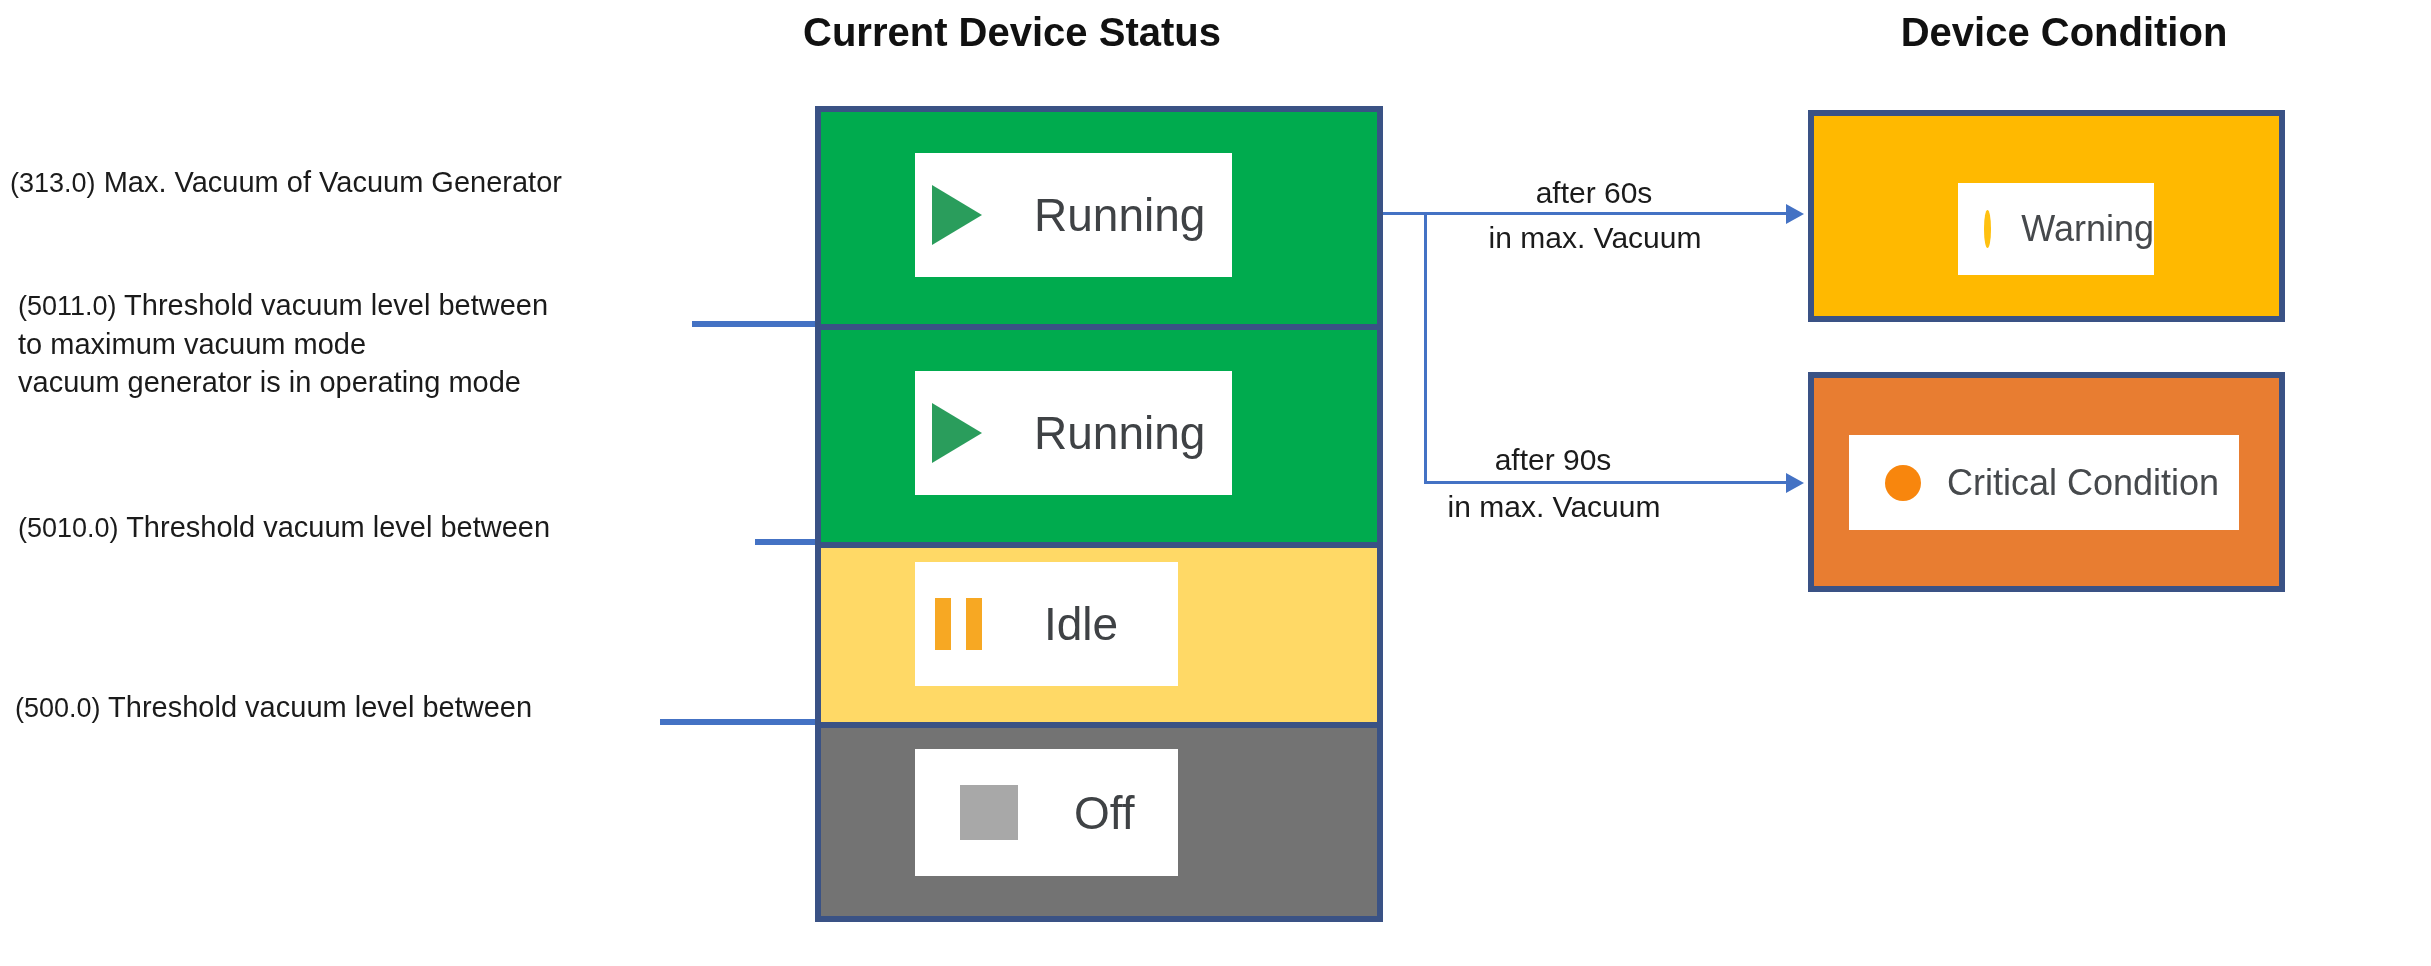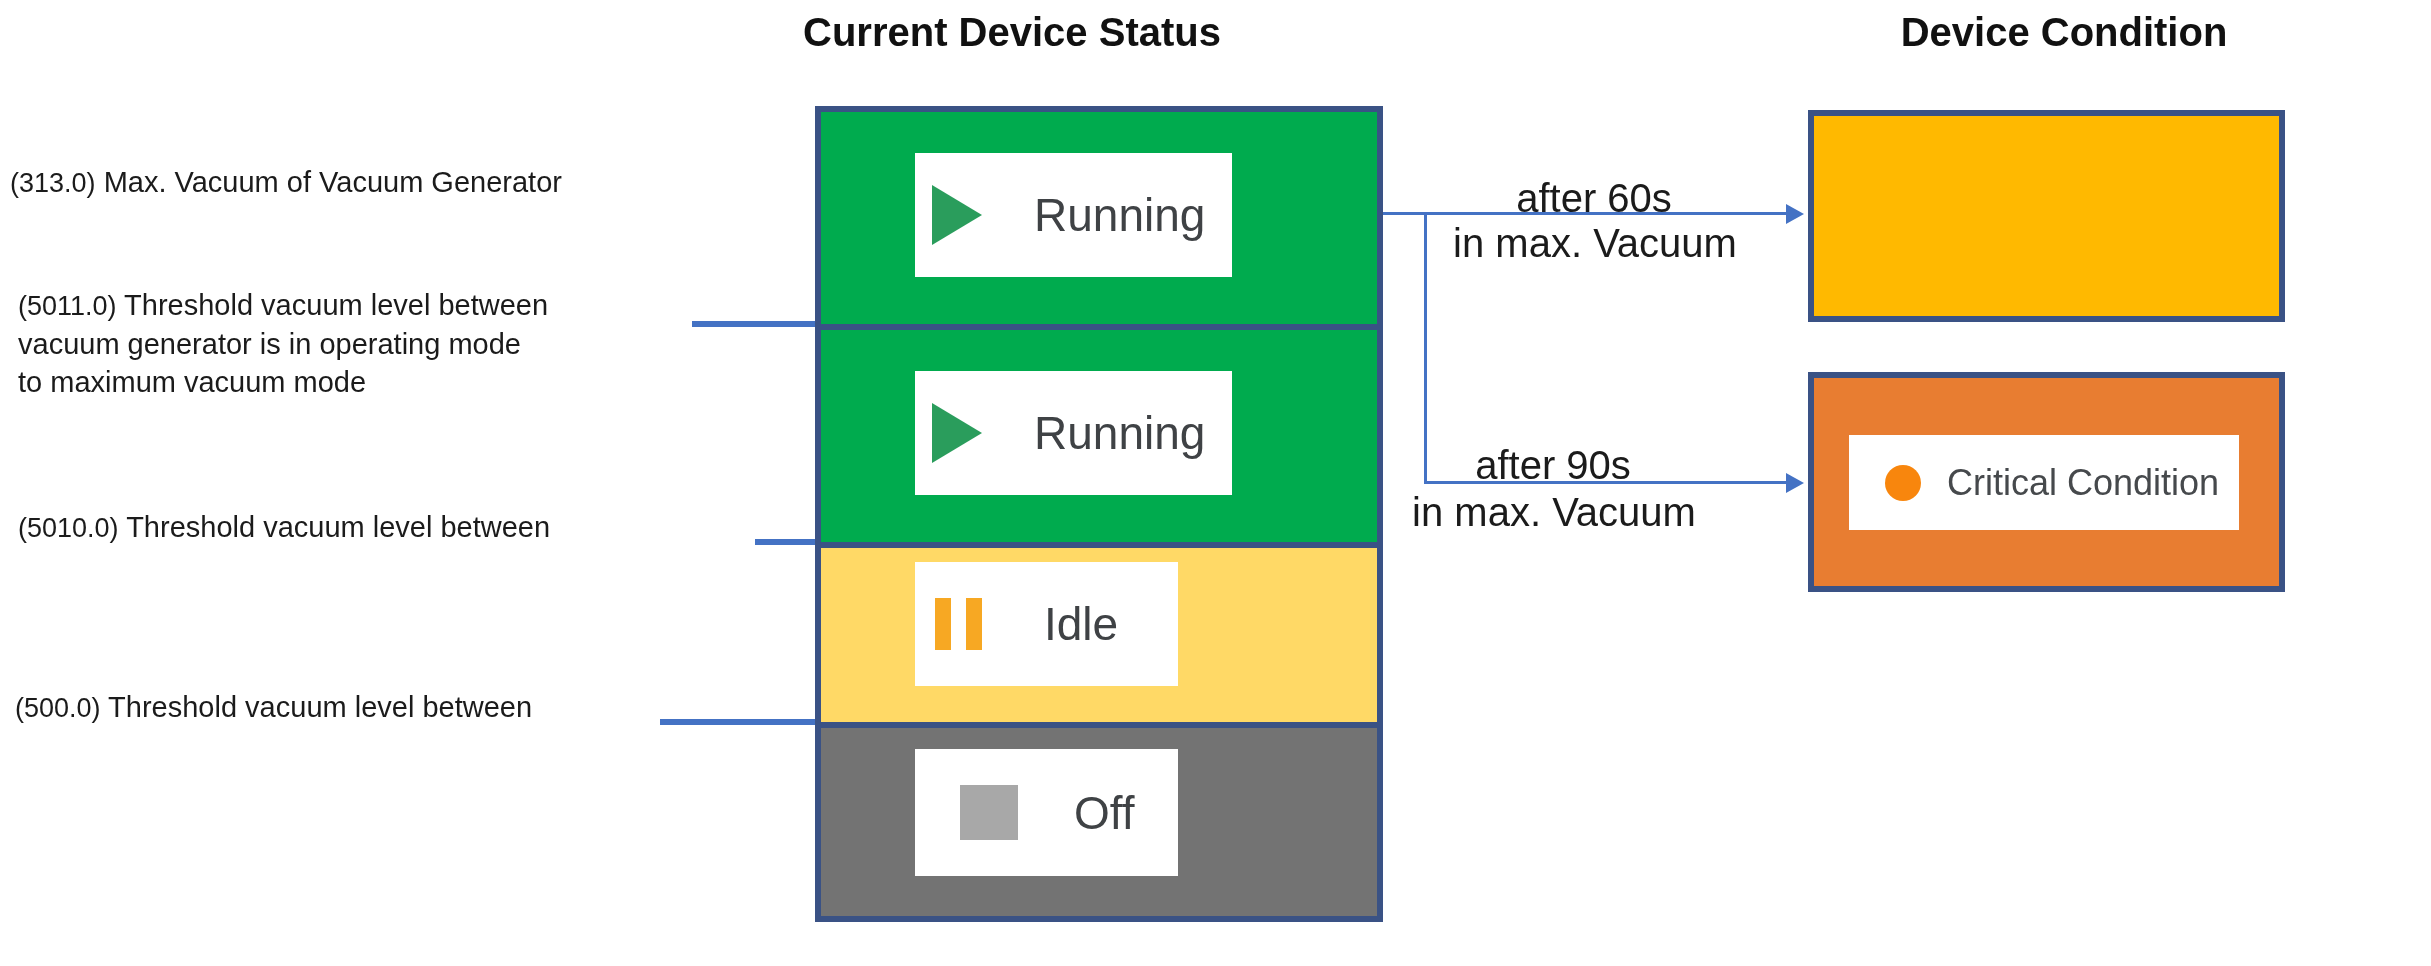--- a/index.html
+++ b/index.html
@@ -24,42 +24,42 @@
   .play-icon{width:0;height:0;border-top:30px solid transparent;border-bottom:30px solid transparent;
     border-left:50px solid #2A9D5C;}
   .pause-icon{display:flex;}
   .pause-bar{width:16px;height:52px;background:#F7A823;}
   .pause-bar + .pause-bar{margin-left:15px;}
   .stop-icon{width:58px;height:55px;background:#A8A8A8;}
 
   .arrow-line{position:absolute;background:#4472C4;}
   .arrow-head{position:absolute;width:0;height:0;border-top:10px solid transparent;
     border-bottom:10px solid transparent;border-left:18px solid #4472C4;}
-  .arrow-label{position:absolute;transform:translateX(-50%);font-size:40px;color:#1b1b1b;white-space:nowrap;}
+  .arrow-label{position:absolute;transform:translateX(-50%);font-size:30px;color:#1b1b1b;white-space:nowrap;}
 
   .condition-box{position:absolute;width:477px;border:6px solid #3A5285;box-sizing:border-box;}
   .dot{border-radius:50%;}
   .cond-label{font-size:36px;color:#46494C;white-space:nowrap;}
 </style>
 </head>
 <body>
 
 <div class="canvas">
 
   <div class="title" style="left:1012px;top:10px;">Current Device Status</div>
   <div class="title" style="left:2064px;top:10px;">Device Condition</div>
 
   <div class="annotation" style="left:10px;top:163px;">
     <div><span class="ann-prefix">(313.0)</span> <span>Max. Vacuum of Vacuum Generator</span></div>
   </div>
 
   <div class="annotation" style="left:18px;top:286px;">
     <div><span class="ann-prefix">(5011.0)</span> <span>Threshold vacuum level between</span></div>
+    <div>to maximum vacuum mode</div>
     <div>vacuum generator is in operating mode</div>
-    <div>to maximum vacuum mode</div>
   </div>
 
   <div class="annotation" style="left:18px;top:508px;">
     <div><span class="ann-prefix">(5010.0)</span> <span>Threshold vacuum level between</span></div>
   </div>
 
   <div class="annotation" style="left:15px;top:688px;">
     <div><span class="ann-prefix">(500.0)</span> <span>Threshold vacuum level between</span></div>
   </div>
 
@@ -116,20 +116,24 @@
   <div class="arrow-line" style="left: 1424px; top: 481px; width: 362px; height: 3px; background: rgb(68, 114, 196);"></div>
   <div class="arrow-head" style="left: 1786px; top: 473px; border-left-color: rgb(68, 114, 196);"></div>
 
   <div class="arrow-label" style="left:1594px;top:176px;">after 60s</div>
   <div class="arrow-label" style="left:1595px;top:221px;">in max. Vacuum</div>
   <div class="arrow-label" style="left:1553px;top:443px;">after 90s</div>
   <div class="arrow-label" style="left:1554px;top:490px;">in max. Vacuum</div>
 
   <div class="condition-box" style="left: 1808px; top: 110px; height: 212px; background: rgb(255, 185, 0); border-color: rgb(58, 82, 133);">
   </div>
+  <div class="badge" style="left:1958px;top:183px;width:196px;height:92px;padding-left:26px;">
+    <span class="dot" style="width: 38px; height: 38px; background: rgb(255, 193, 16);"></span>
+    <span class="cond-label" style="margin-left:30px;">Warning</span>
+  </div>
 
   <div class="condition-box" style="left: 1808px; top: 372px; height: 220px; background: rgb(232, 125, 49); border-color: rgb(58, 82, 133);">
   </div>
   <div class="badge" style="left:1849px;top:435px;width:390px;height:95px;padding-left:36px;">
     <span class="dot" style="width: 36px; height: 36px; background: rgb(248, 134, 13);"></span>
     <span class="cond-label" style="margin-left:26px;">Critical Condition</span>
   </div>
 
 </div>
 

